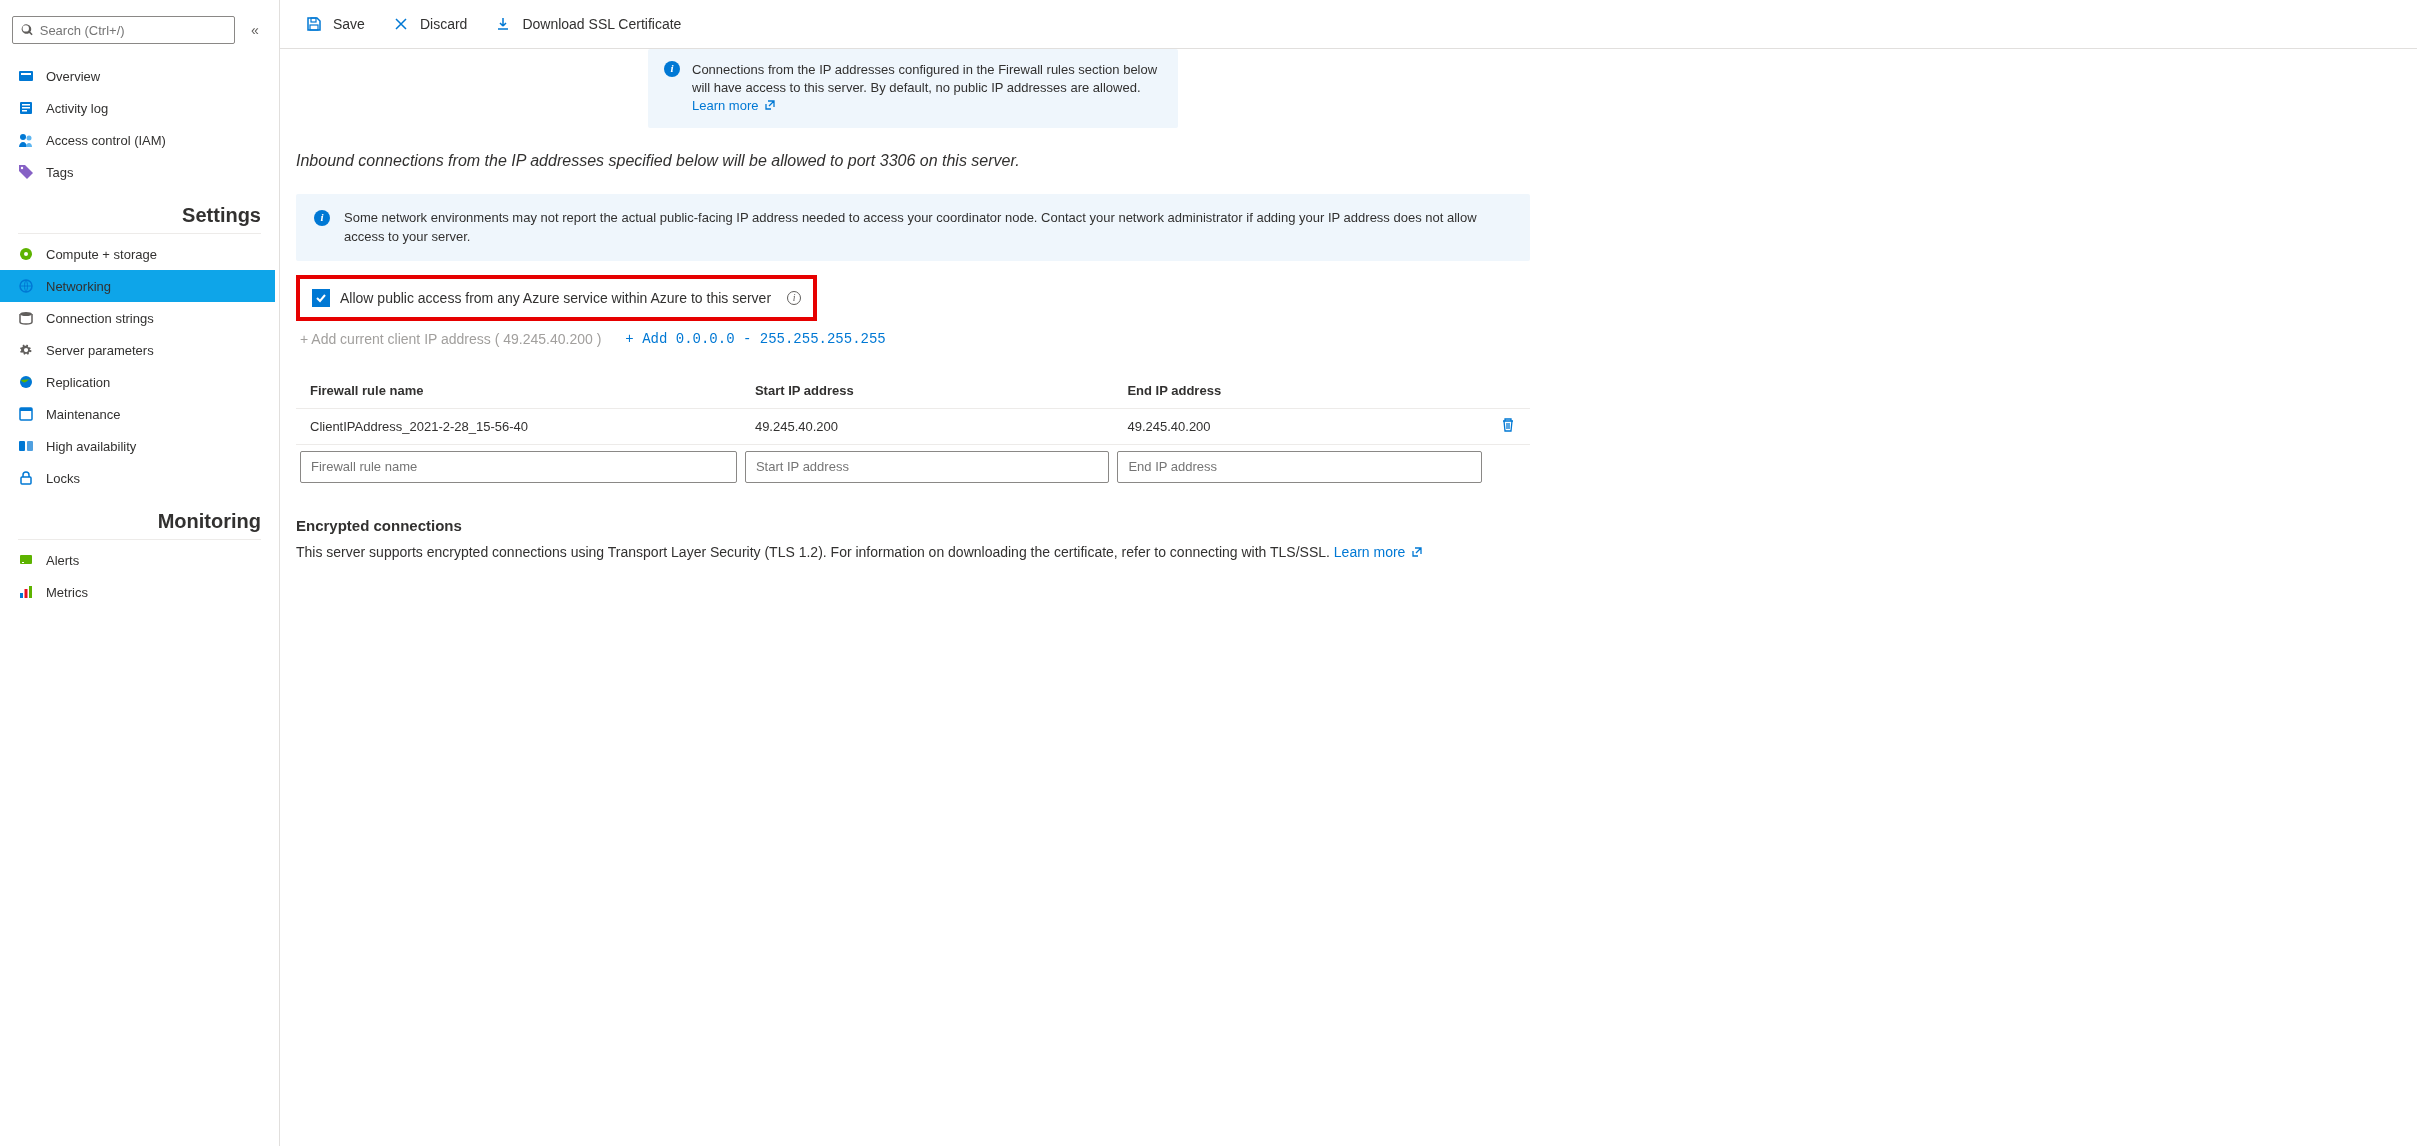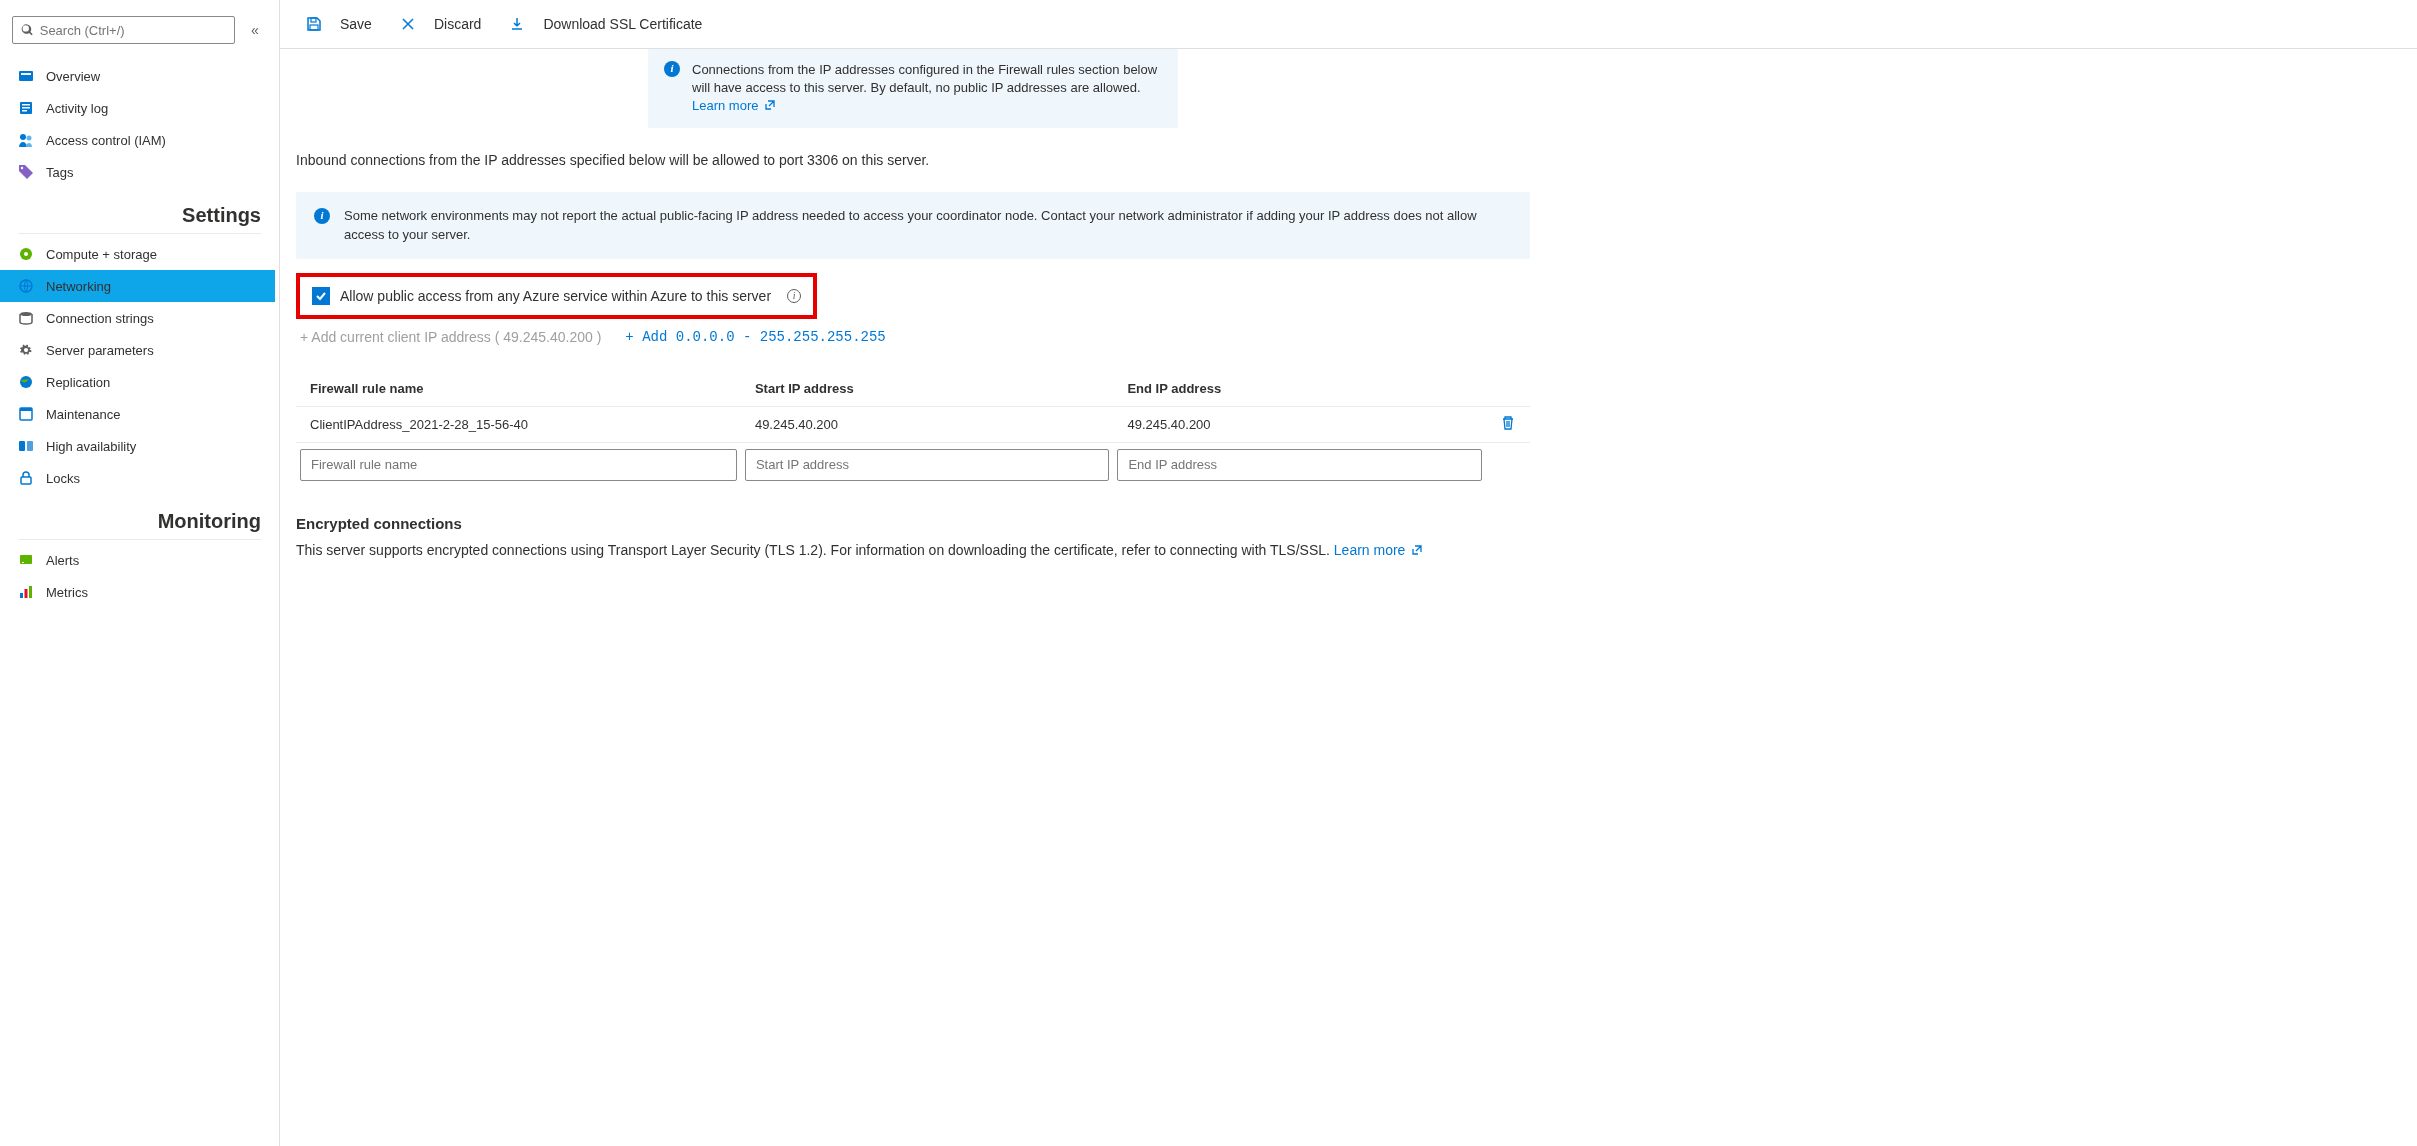--- a/index.html
+++ b/index.html
@@ -18,32 +18,32 @@
   .nav::-webkit-scrollbar { width: 8px; }
   .nav::-webkit-scrollbar-thumb { background: #c8c6c4; border-radius: 4px; }
   .nav-item { display: flex; align-items: center; padding: 8px 18px; cursor: pointer; font-size: 13px; }
   .nav-item.active { background: #0ea5e9; }
   .nav-item .icon { width: 16px; height: 16px; margin-right: 12px; display: flex; align-items: center; justify-content: center; }
   .nav-section { padding: 10px 18px 6px; font-weight: 700; font-size: 20px; border-bottom: 1px solid #edebe9; margin: 6px 14px 4px; margin-left: 18px; padding-left: 0; padding-right: 0; }
 
   
   .main { flex: 1; display: flex; flex-direction: column; overflow: hidden; }
   .toolbar { display: flex; align-items: center; gap: 12px; padding: 12px 18px; border-bottom: 1px solid #e1dfdd; }
-  .tb-btn { display: flex; align-items: flex-start; gap: 18px; padding: 4px 8px; cursor: pointer; font-size: 14px; color: #323130; border-radius: 2px; }
+  .tb-btn { display: flex; align-items: flex-start; gap: 11px; padding: 4px 8px; cursor: pointer; font-size: 14px; color: #323130; border-radius: 2px; }
   .tb-btn svg { width: 16px; height: 16px; }
 
   .content { flex: 1; overflow-y: auto; padding: 0 0 40px 0; }
   .content-inner { max-width: 1250px; margin-left: 8px; }
 
   .infobox { display: flex; background: #eff6fc; border-radius: 2px; padding: 12px 16px; margin: 0 auto 24px; max-width: 530px; font-size: 13px; line-height: 1.4; }
   .infobox .info-icon { width: 16px; height: 16px; border-radius: 50%; background: #0078d4; color: #fff; display: flex; align-items: center; justify-content: center; margin-right: 12px; flex-shrink: 0; font-size: 11px; font-weight: bold; font-style: italic; font-family: serif; }
   .infobox a { color: #0078d4; text-decoration: none; }
 
   .section-title { font-weight: 600; font-size: 15px; margin: 12px 0 10px; }
-  .section-desc { font-size: 14px; margin-bottom: 24px; }
+  .section-desc { font-size: 16px; margin-bottom: 24px; font-style: italic; }
 
   .infobox-wide { display: flex; background: #eff6fc; border-radius: 2px; padding: 14px 18px; margin-bottom: 14px; font-size: 13px; line-height: 1.5; }
   .infobox-wide .info-icon { width: 16px; height: 16px; border-radius: 50%; background: #0078d4; color: #fff; display: flex; align-items: center; justify-content: center; margin-right: 14px; flex-shrink: 0; font-size: 11px; font-weight: bold; font-style: italic; font-family: serif; margin-top: 2px;}
 
   .highlight-box { border: 4px solid #e60000; padding: 10px 12px; display: inline-flex; align-items: center; gap: 10px; margin-bottom: 10px; }
   .checkbox { width: 18px; height: 18px; background: #0078d4; display: flex; align-items: center; justify-content: center; }
   .checkbox svg { width: 12px; height: 12px; stroke: #fff; stroke-width: 2; fill: none; }
   .cb-label { font-size: 14px; }
   .info-inline { width: 14px; height: 14px; border: 1px solid #605e5c; border-radius: 50%; display: inline-flex; align-items: center; justify-content: center; font-size: 10px; color: #605e5c; margin-left: 6px; font-style: italic; font-family: serif;}
 

